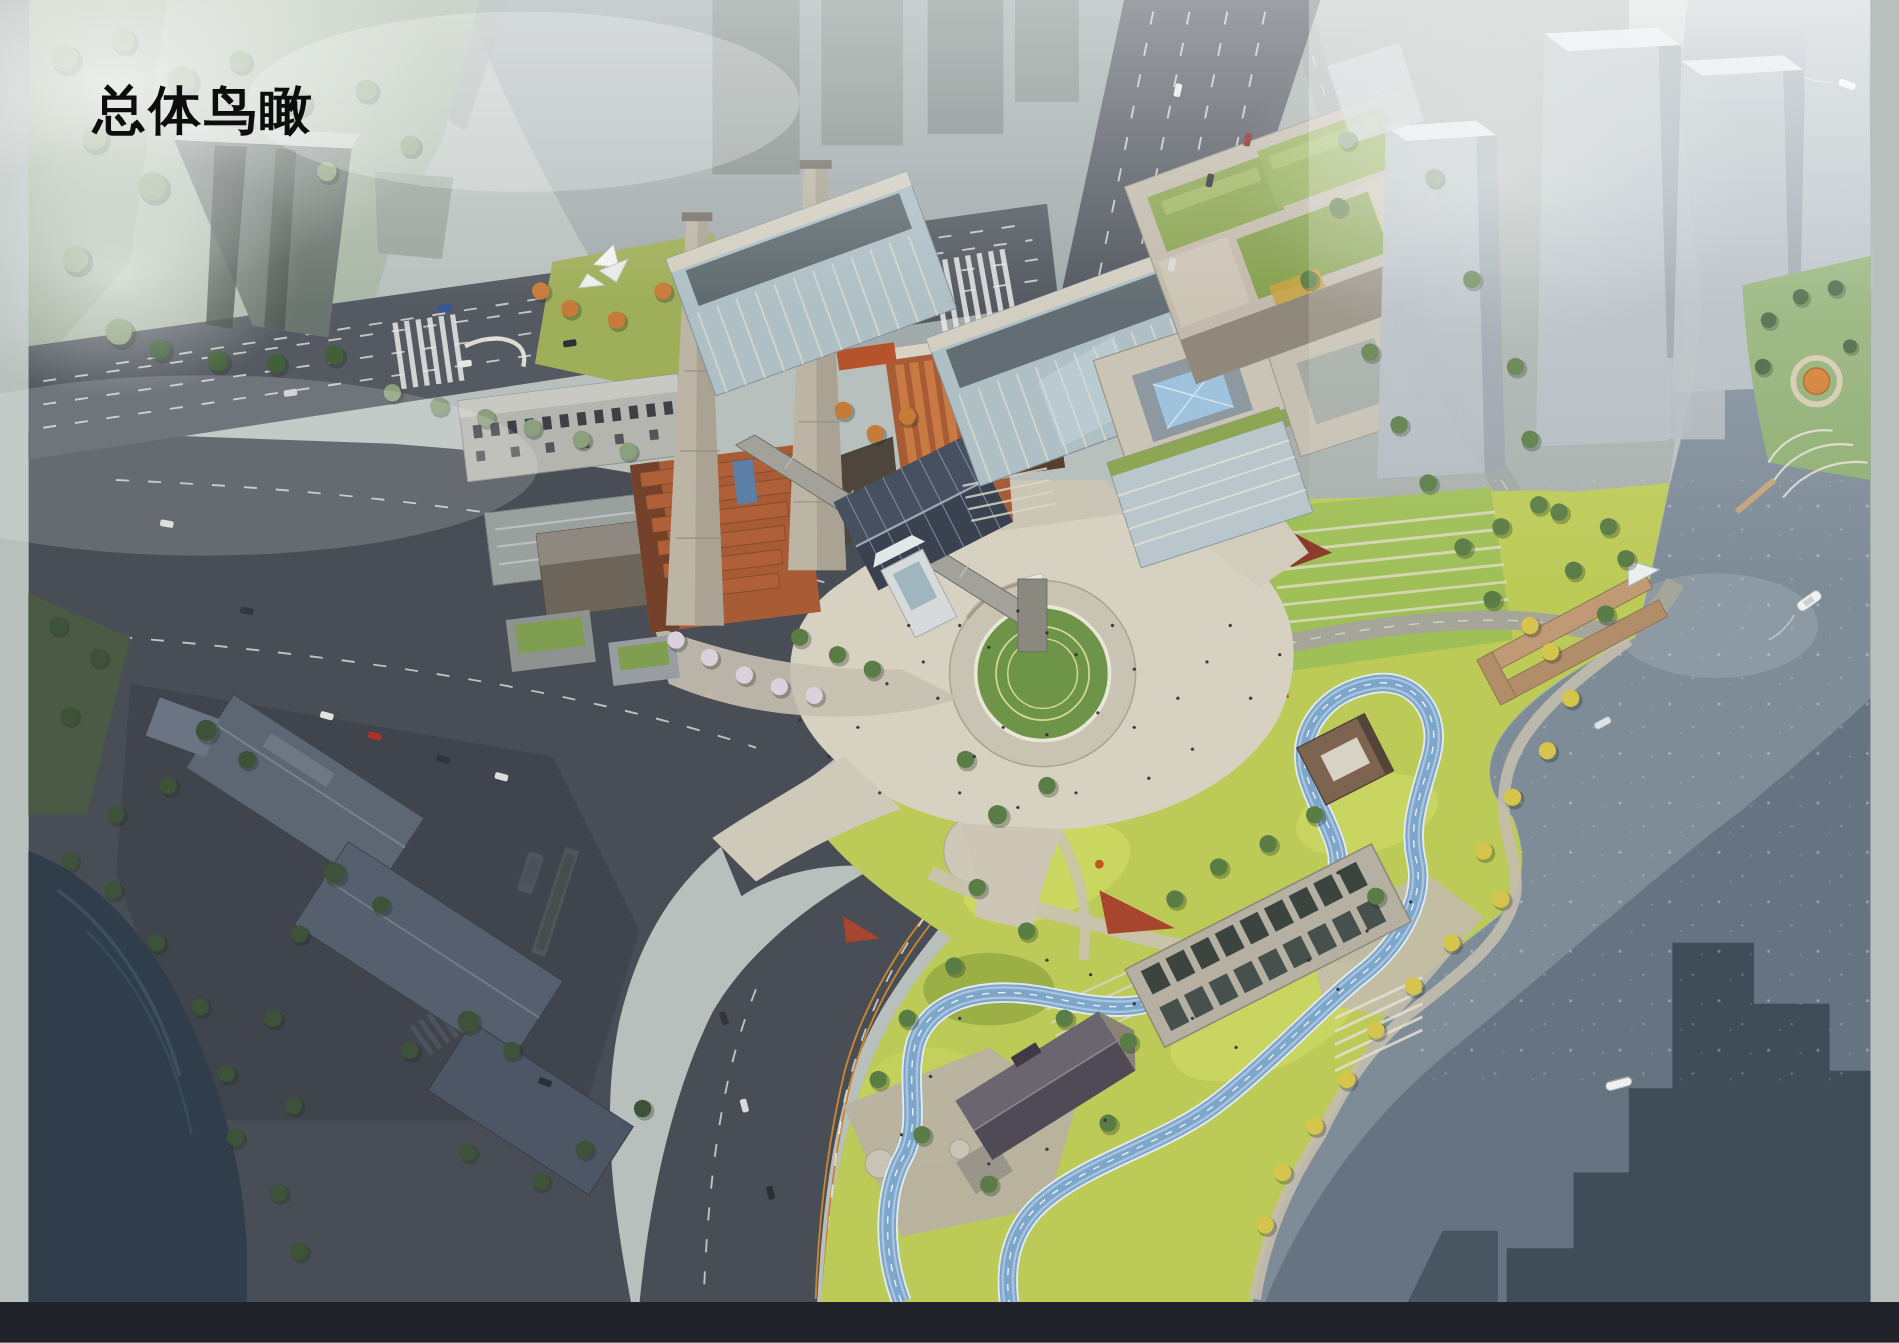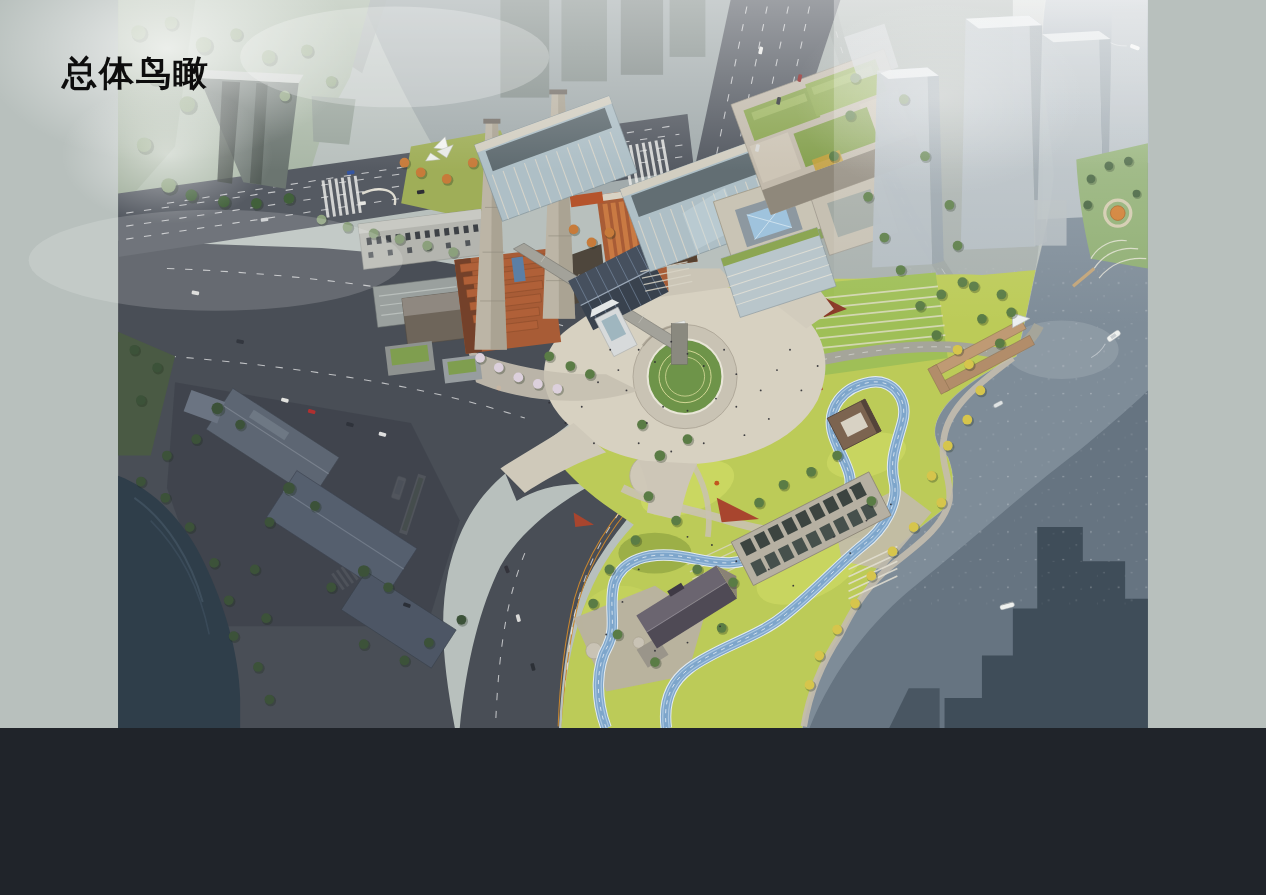--- a/index.html
+++ b/index.html
@@ -1,16 +1,16 @@
 <!DOCTYPE html>
 <html><head>
 <meta charset="utf-8">
 <style>
   html,body{margin:0;padding:0;background:#20242a;}
-  .stage{position:relative;width:1266px;height:728px;overflow:hidden;
+  .stage{position:relative;width:1266px;height:868px;overflow:hidden;
          font-family:"Liberation Sans",sans-serif;background:#b8c0bd;}
   .stage svg{position:absolute;left:0;top:0;width:100%;height:100%;display:block;}
   .title{position:absolute;left:62px;top:50px;font-family:"Liberation Serif",serif;
          font-weight:700;font-size:35px;letter-spacing:2px;color:#0d0d0d;}
   .tg{fill:#5a7c45}.td{fill:#41603a}.ty{fill:#d6c54c}.tp{fill:#dcd0dc}
   .th{fill:#8ba07c}.tdk{fill:#3c5239}.ta{fill:#c77b3a}
   .lane{stroke:#fff;stroke-width:1.3;fill:none;opacity:.65;stroke-dasharray:9 13;}
   .zeb{fill:#e9e9e6;opacity:.85;}
   .ppl{fill:#2e2e33;opacity:.9;}
 </style>

